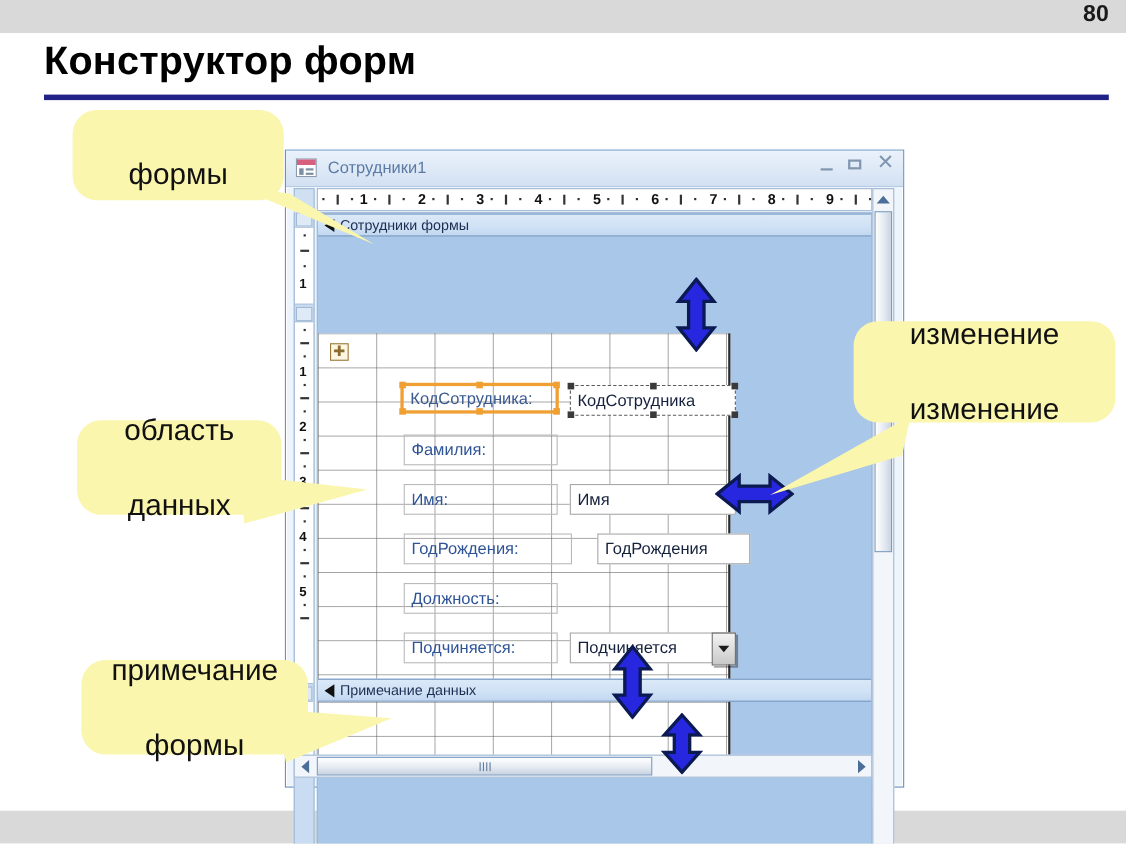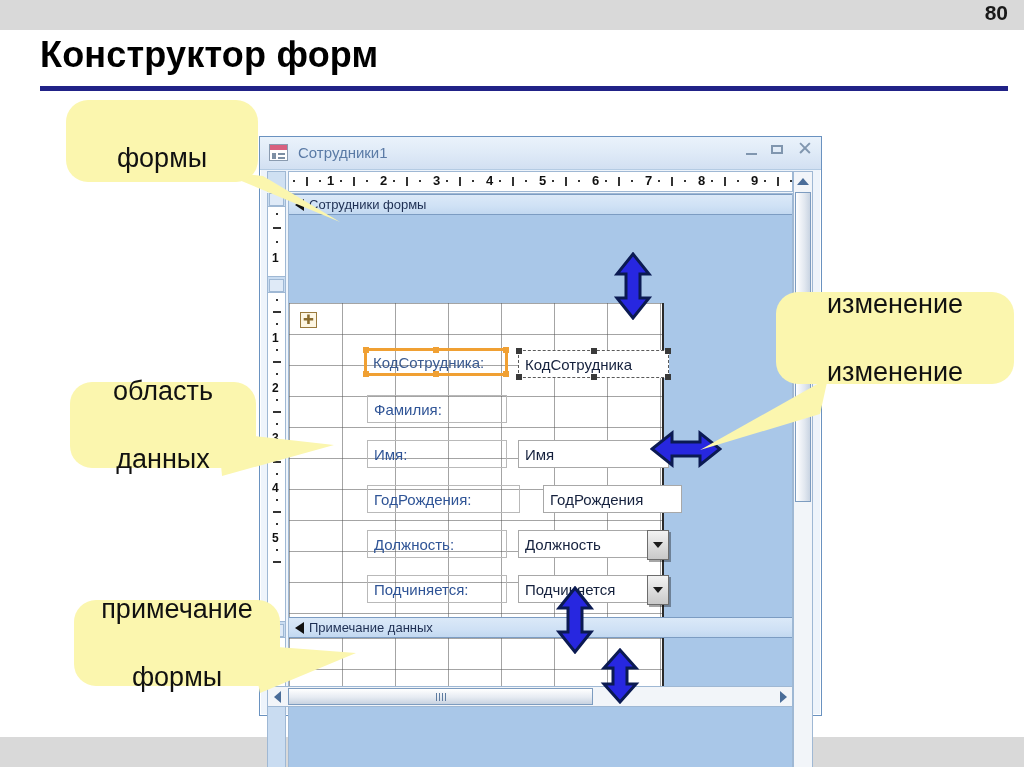--- a/index.html
+++ b/index.html
@@ -496,26 +496,20 @@
         <div class="lbl" style="left:78px; top:182px; width:153px;">
           <span>ГодРождения:</span>
         </div>
         <div class="txt" style="left:229px; top:182px; width:139px;margin-left:25px;">
           <span>ГодРождения</span>
         </div>
 
         <div class="lbl" style="left:78px; top:227px; width:140px;">
           <span>Должность:</span>
         </div>
-        <div class="txt" style="left:229px; top:227px; width:151px;">
-          <span>Должность</span>
-          <span class="combo-btn">
-              <span class="caret"></span>
-            </span>
-        </div>
 
         <div class="lbl" style="left:78px; top:272px; width:140px;">
           <span>Подчиняется:</span>
         </div>
         <div class="txt" style="left:229px; top:272px; width:151px;">
           <span>Подчиняется</span>
           <span class="combo-btn">
               <span class="caret"></span>
             </span>
         </div>

